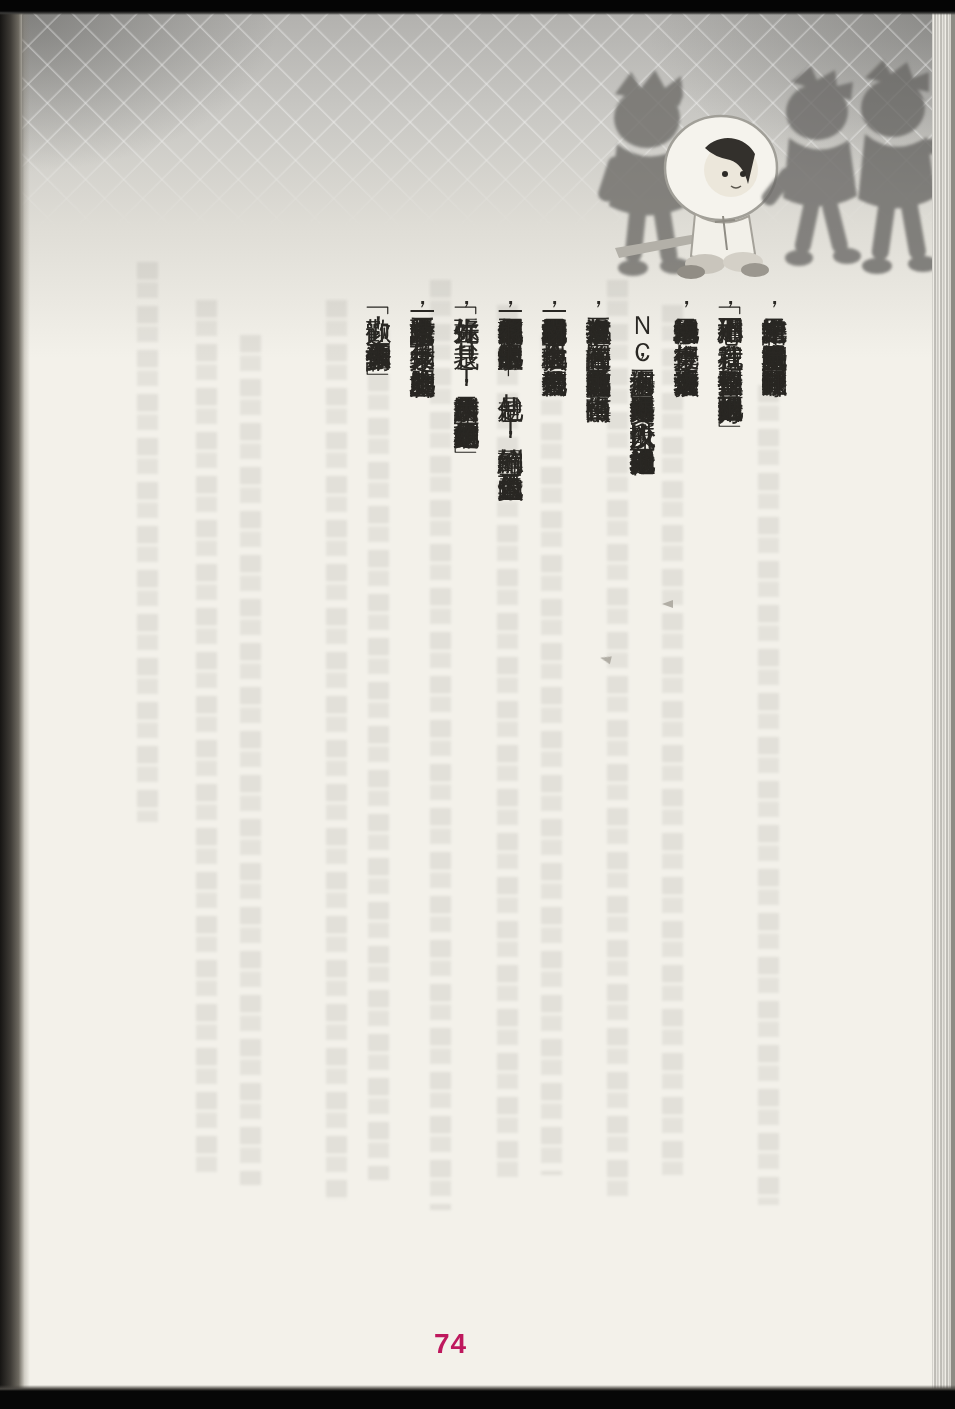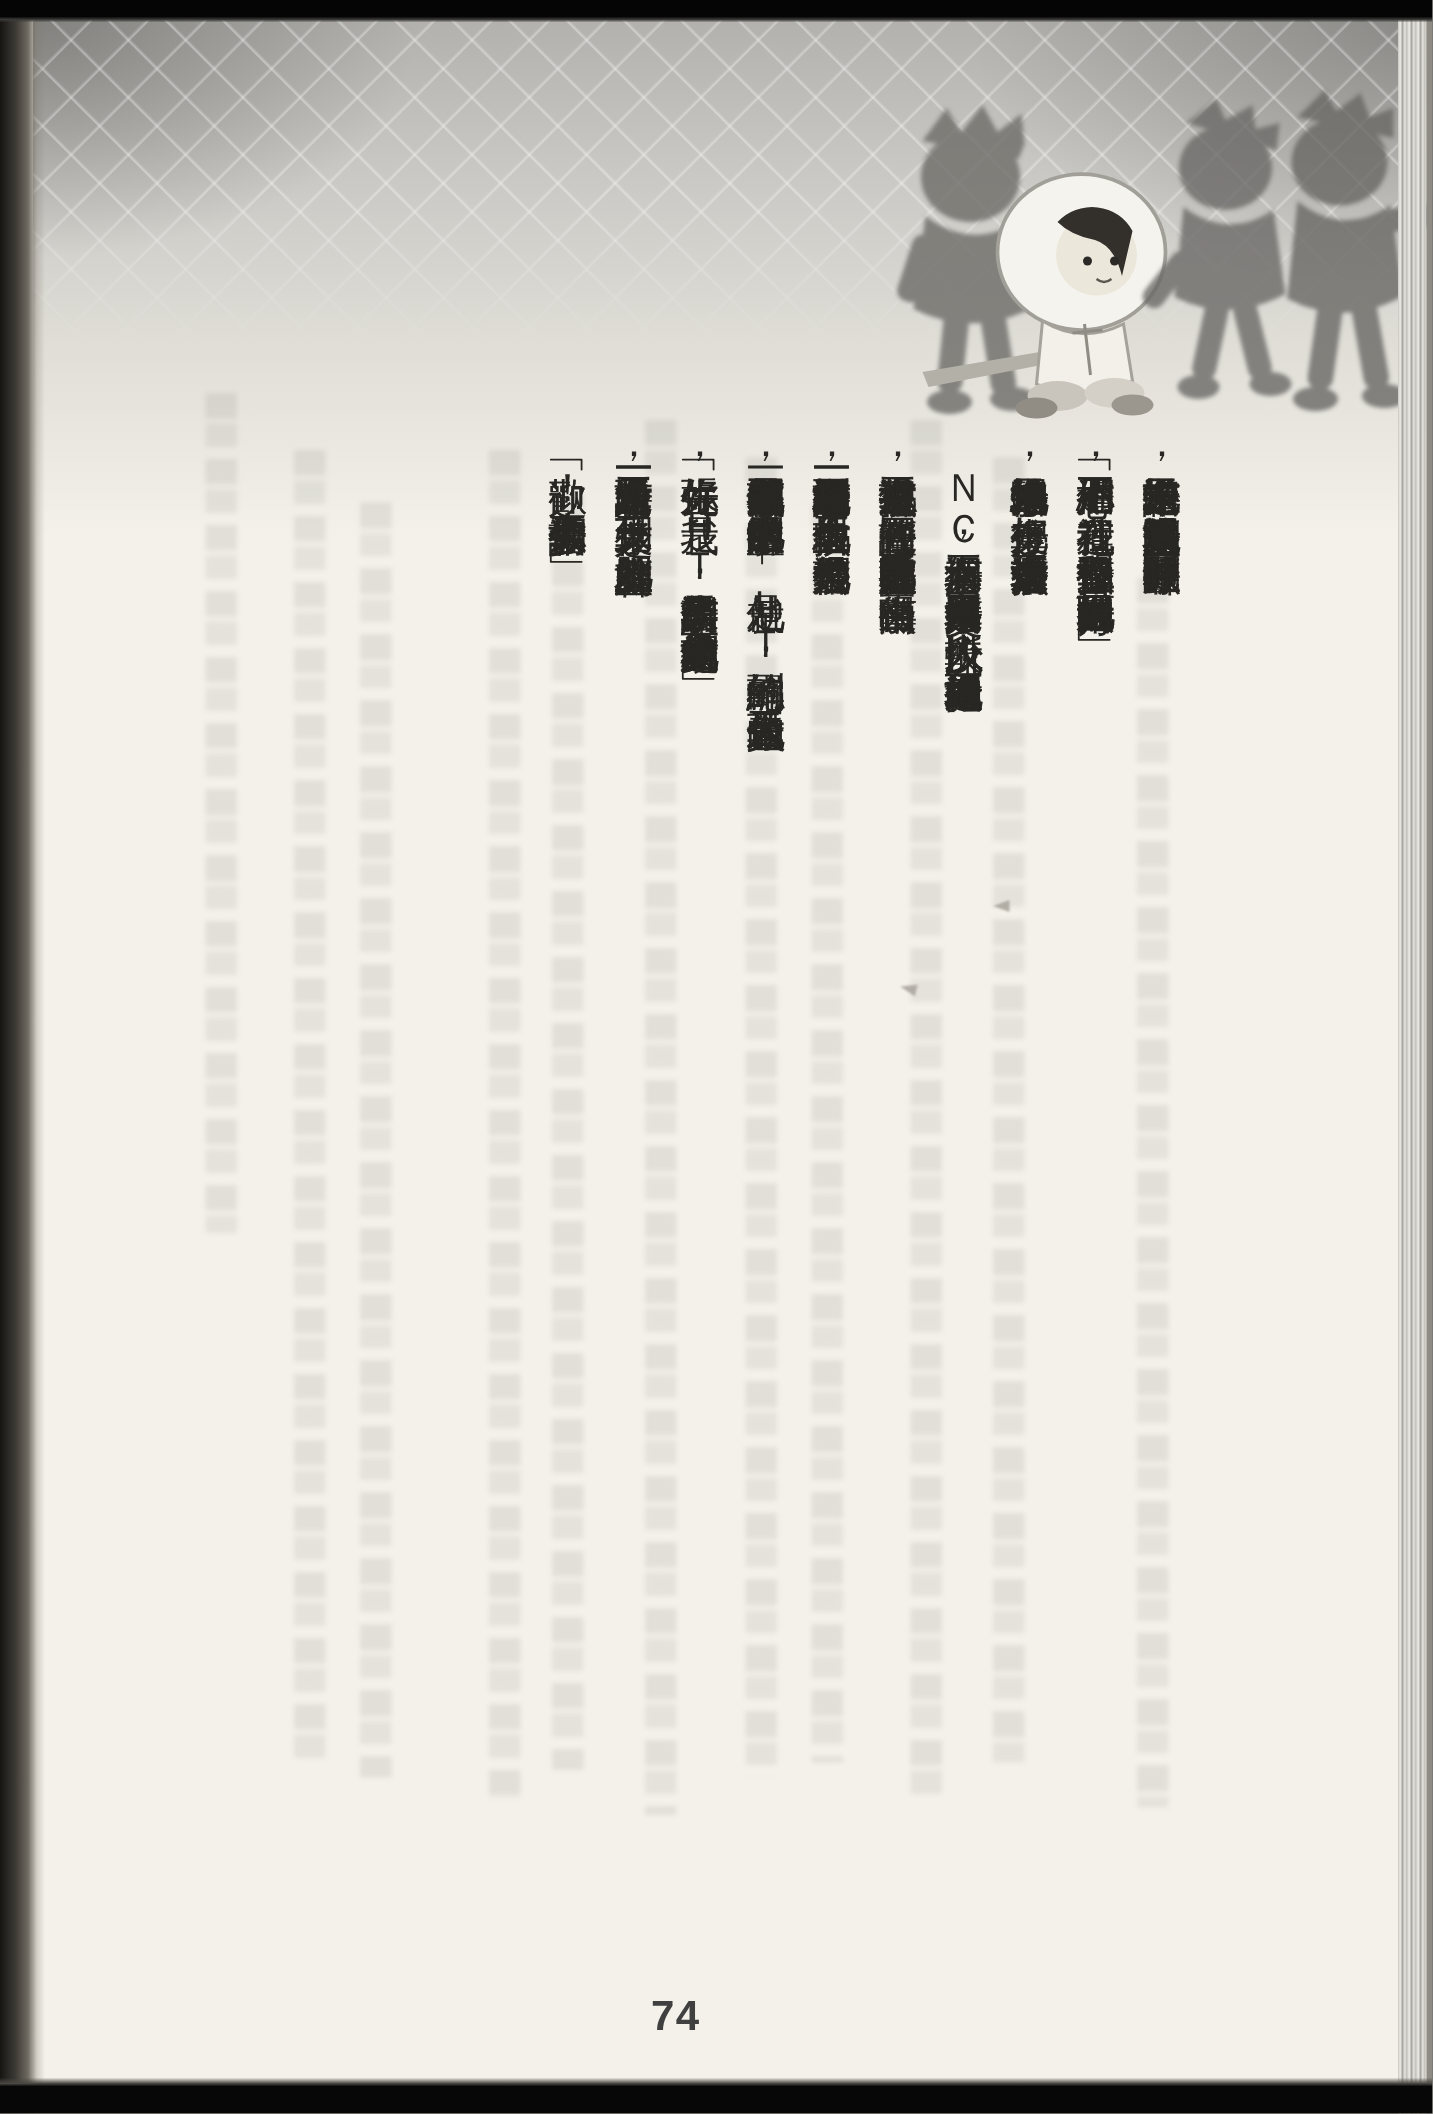--- a/index.html
+++ b/index.html
@@ -76,21 +76,21 @@
     line-height:44px;
     color:#292723;
     z-index:10;
     text-align:left;
   }
   .novel-text p{margin:0;text-indent:2em;}
   
   .page-number{
     position:absolute;left:434px;top:1328px;width:60px;
     font-family:"Liberation Sans","DejaVu Sans",sans-serif;
-    font-size:28px;font-weight:600;color:#404040;
+    font-size:28px;font-weight:600;color:#be185d;
     letter-spacing:1px;z-index:10;
   }
   
   .speck{
     position:absolute;width:0;height:0;z-index:11;
     border-top:4px solid transparent;border-bottom:4px solid transparent;
     border-right:11px solid #a8a49b;
     filter:blur(.6px);opacity:.85;
   }
 </style>

